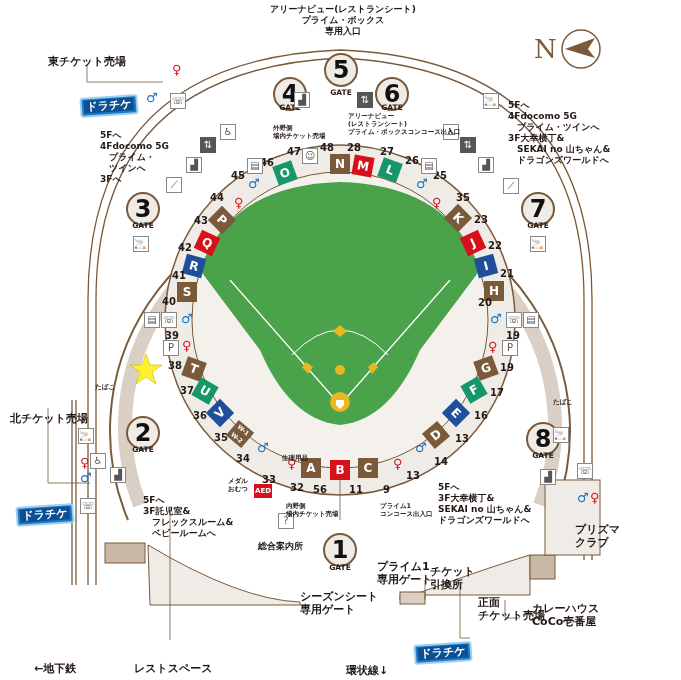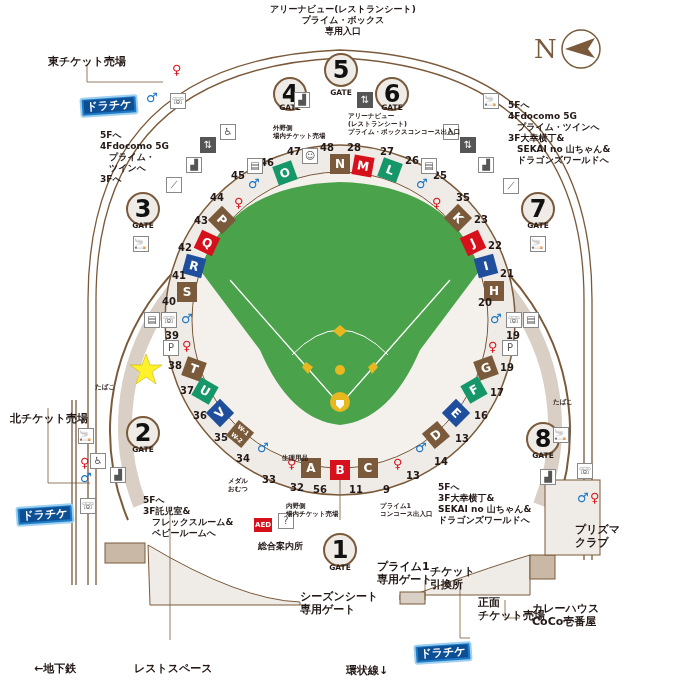--- a/index.html
+++ b/index.html
@@ -205,21 +205,21 @@
 <div class="person" style="left:432px;top:195px;color:#d7111b">♀</div>
 <div class="ico" style="left:421px;top:158px">▤</div>
 
 <div class="person" style="left:257px;top:440px;color:#1a75c6">♂</div>
 <div class="person" style="left:287px;top:456px;color:#d7111b">♀</div>
 <div class="person" style="left:393px;top:456px;color:#d7111b">♀</div>
 <div class="person" style="left:415px;top:440px;color:#1a75c6">♂</div>
 <div class="lbl sm" style="left:282px;top:454px">生理用品</div>
 <div class="lbl sm" style="left:228px;top:477px">メダル
 おむつ</div>
-<div class="aed" style="left:254px;top:518px">AED</div>
+<div class="aed" style="left:254px;top:484px">AED</div>
 <div class="ico" style="left:278px;top:513px">?</div>
 
 <div class="person" style="left:80px;top:455px;color:#d7111b">♀</div>
 <div class="person" style="left:80px;top:470px;color:#1a75c6">♂</div>
 <div class="ico" style="left:90px;top:453px">♿</div>
 <div class="ico" style="left:110px;top:467px">▟</div>
 <div class="ico" style="left:80px;top:498px">☏</div>
 
 <div class="ico" style="left:577px;top:463px">☏</div>
 <div class="person" style="left:577px;top:490px;color:#1a75c6">♂</div>

